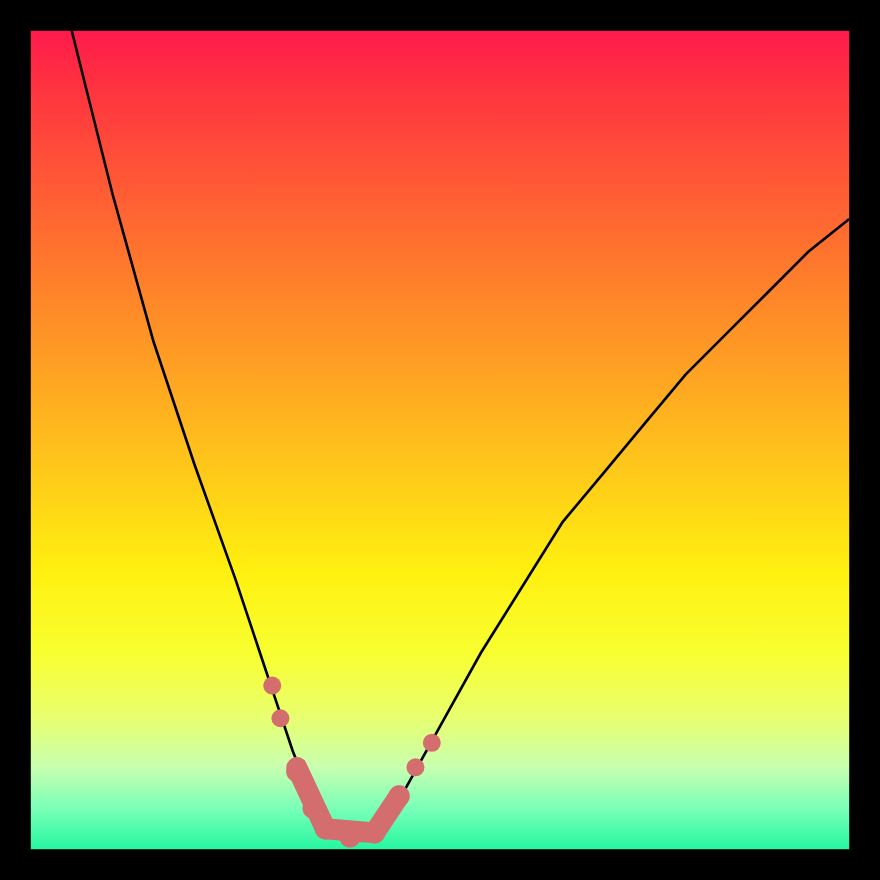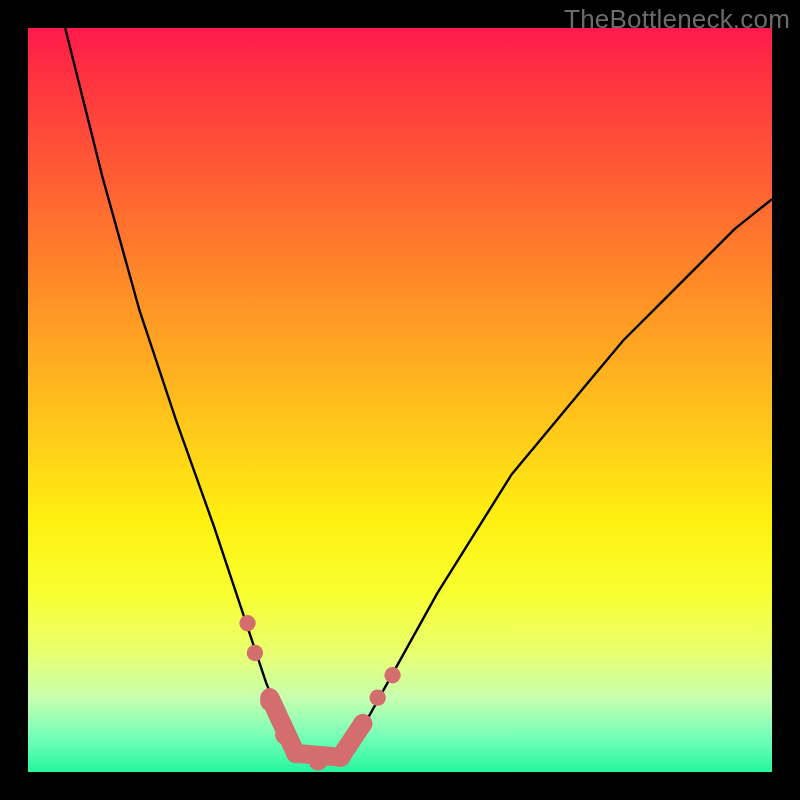--- a/index.html
+++ b/index.html
@@ -88,14 +88,13 @@
           <circle cx="256.68" cy="706.8" r="9.672" class="marker"></circle>
           <circle cx="267.84" cy="725.4" r="9.672" class="marker"></circle>
           <circle cx="290.16" cy="732.84" r="9.672" class="marker"></circle>
           <circle cx="312.47999999999996" cy="729.12" r="9.672" class="marker"></circle>
           <circle cx="334.8" cy="695.64" r="9.672" class="marker"></circle>
           <circle cx="349.68" cy="669.6" r="8.184000000000001" class="marker"></circle>
           <circle cx="364.56" cy="647.28" r="8.184000000000001" class="marker"></circle>
         </g>
     </svg>
   </div>
-  <div class="watermark">TheBottleneck.com</div>
 </div>
 
 </body></html>

